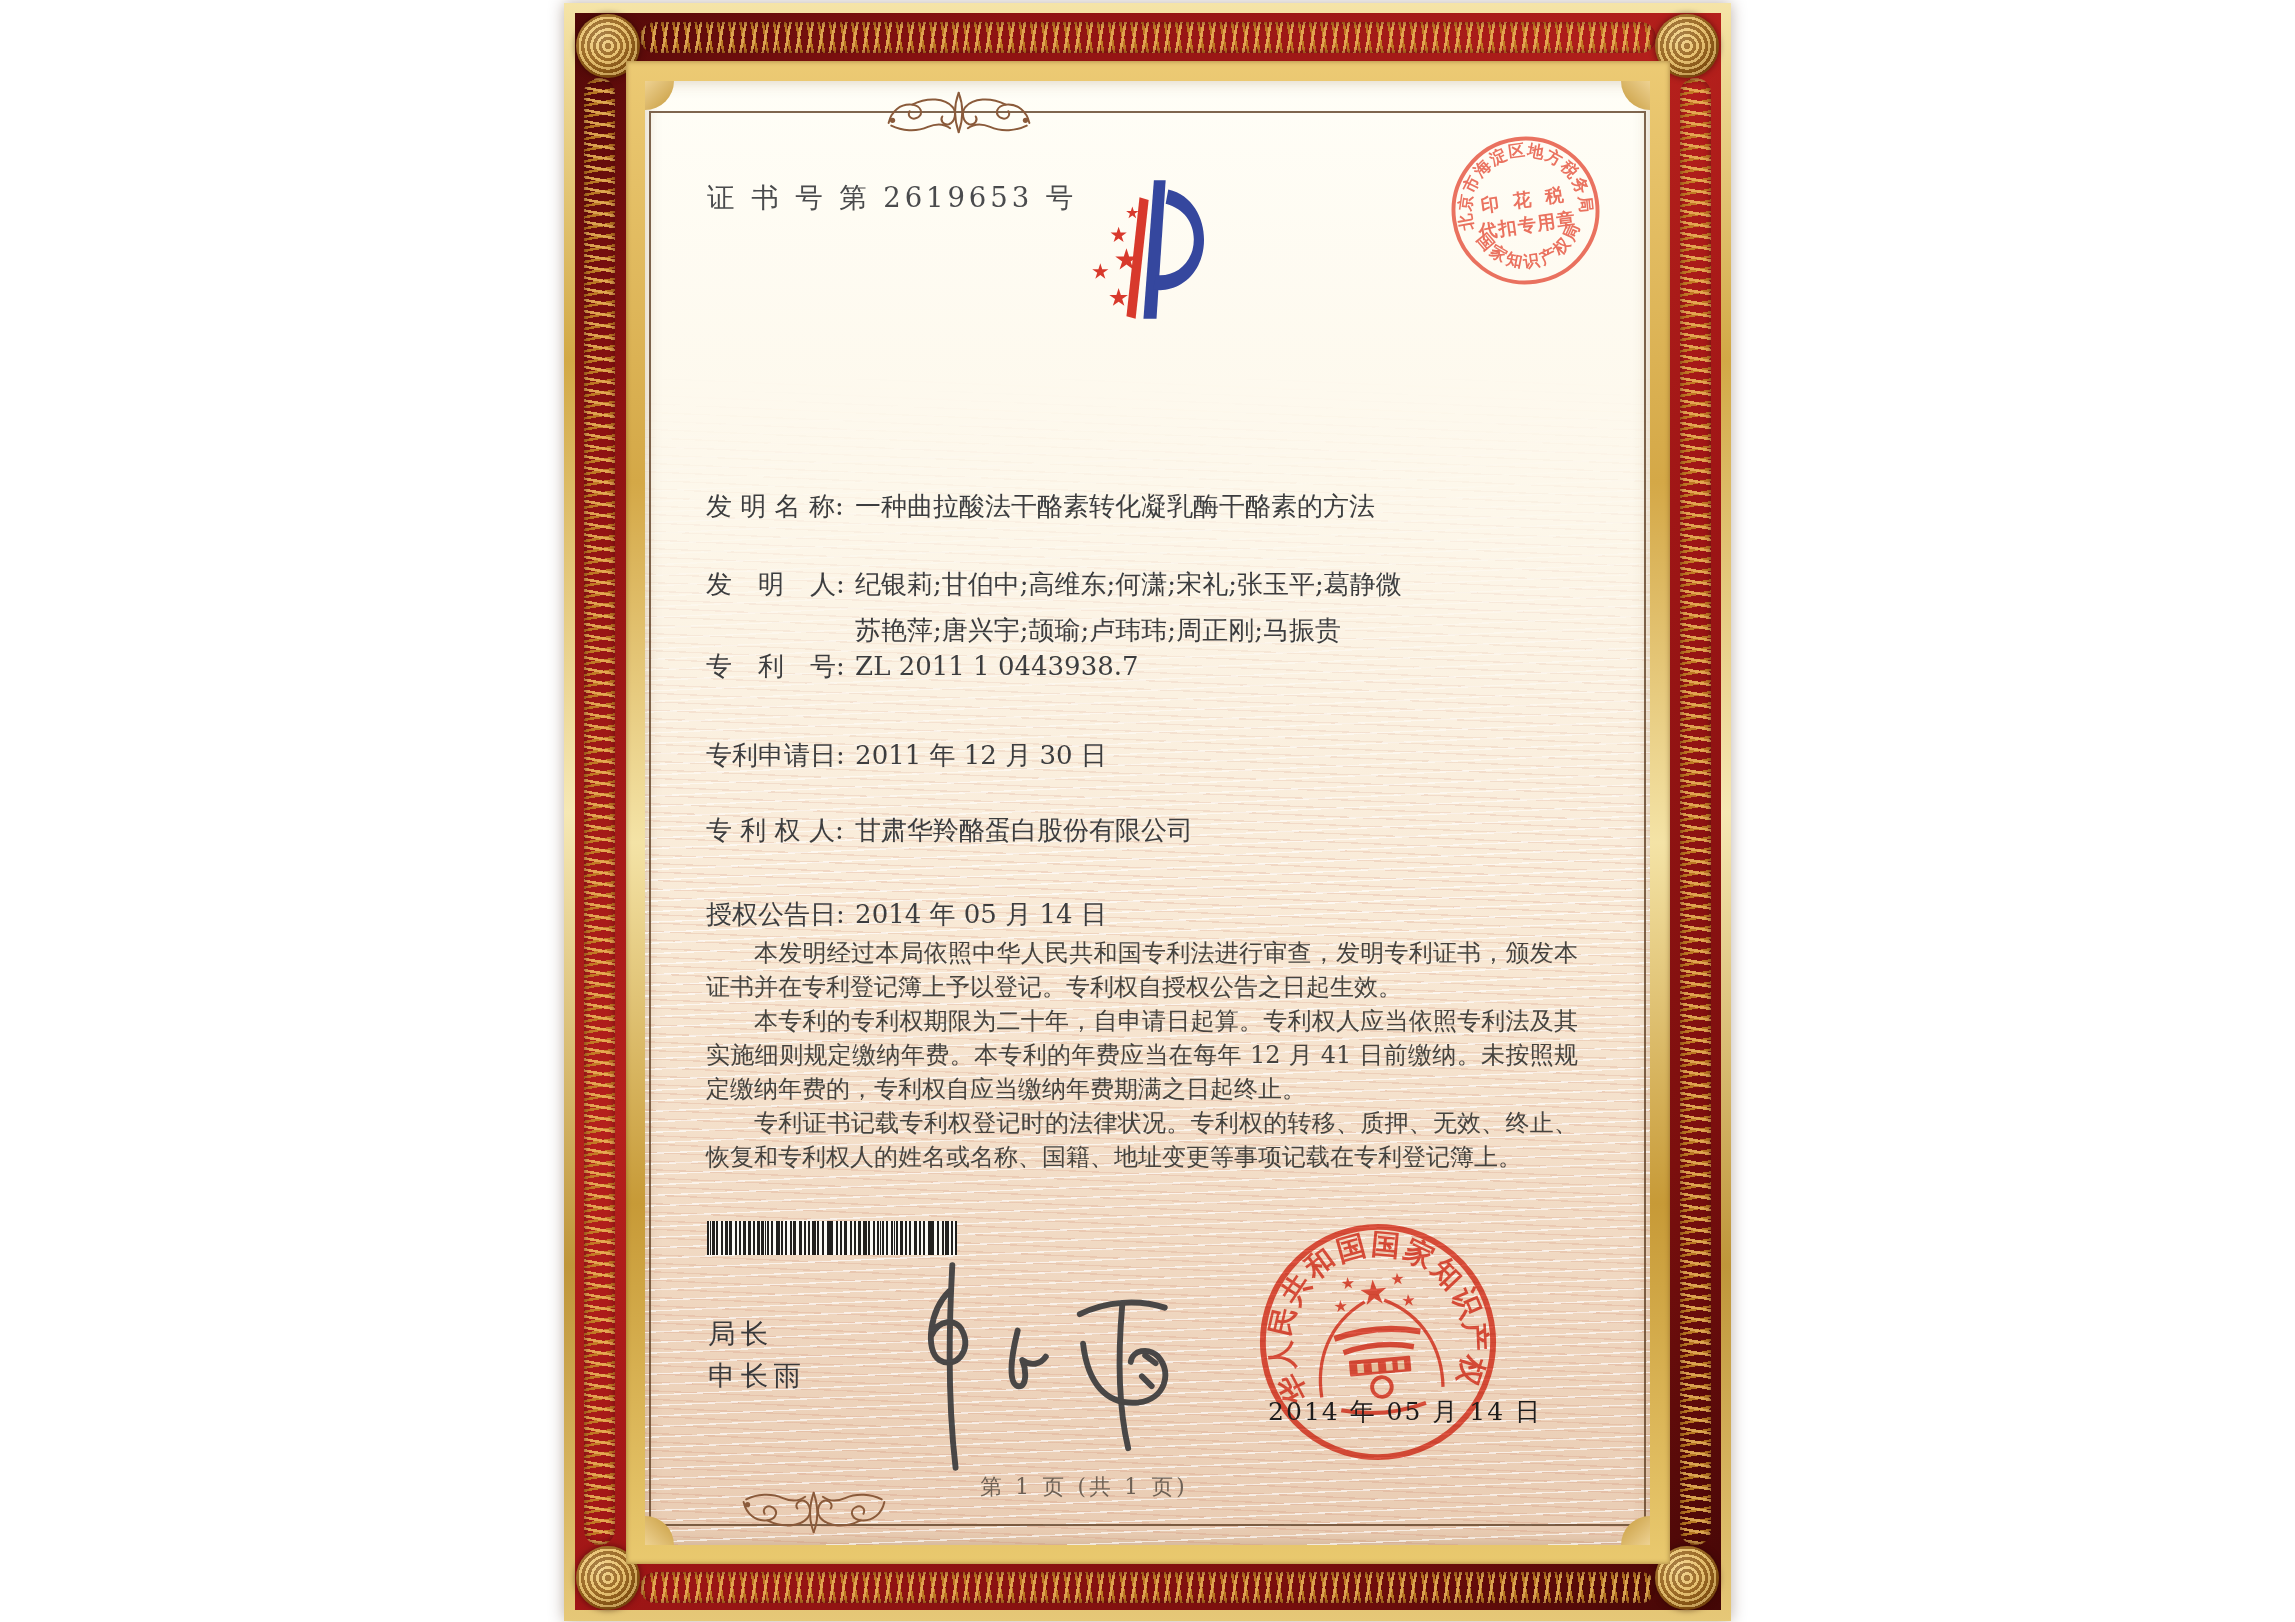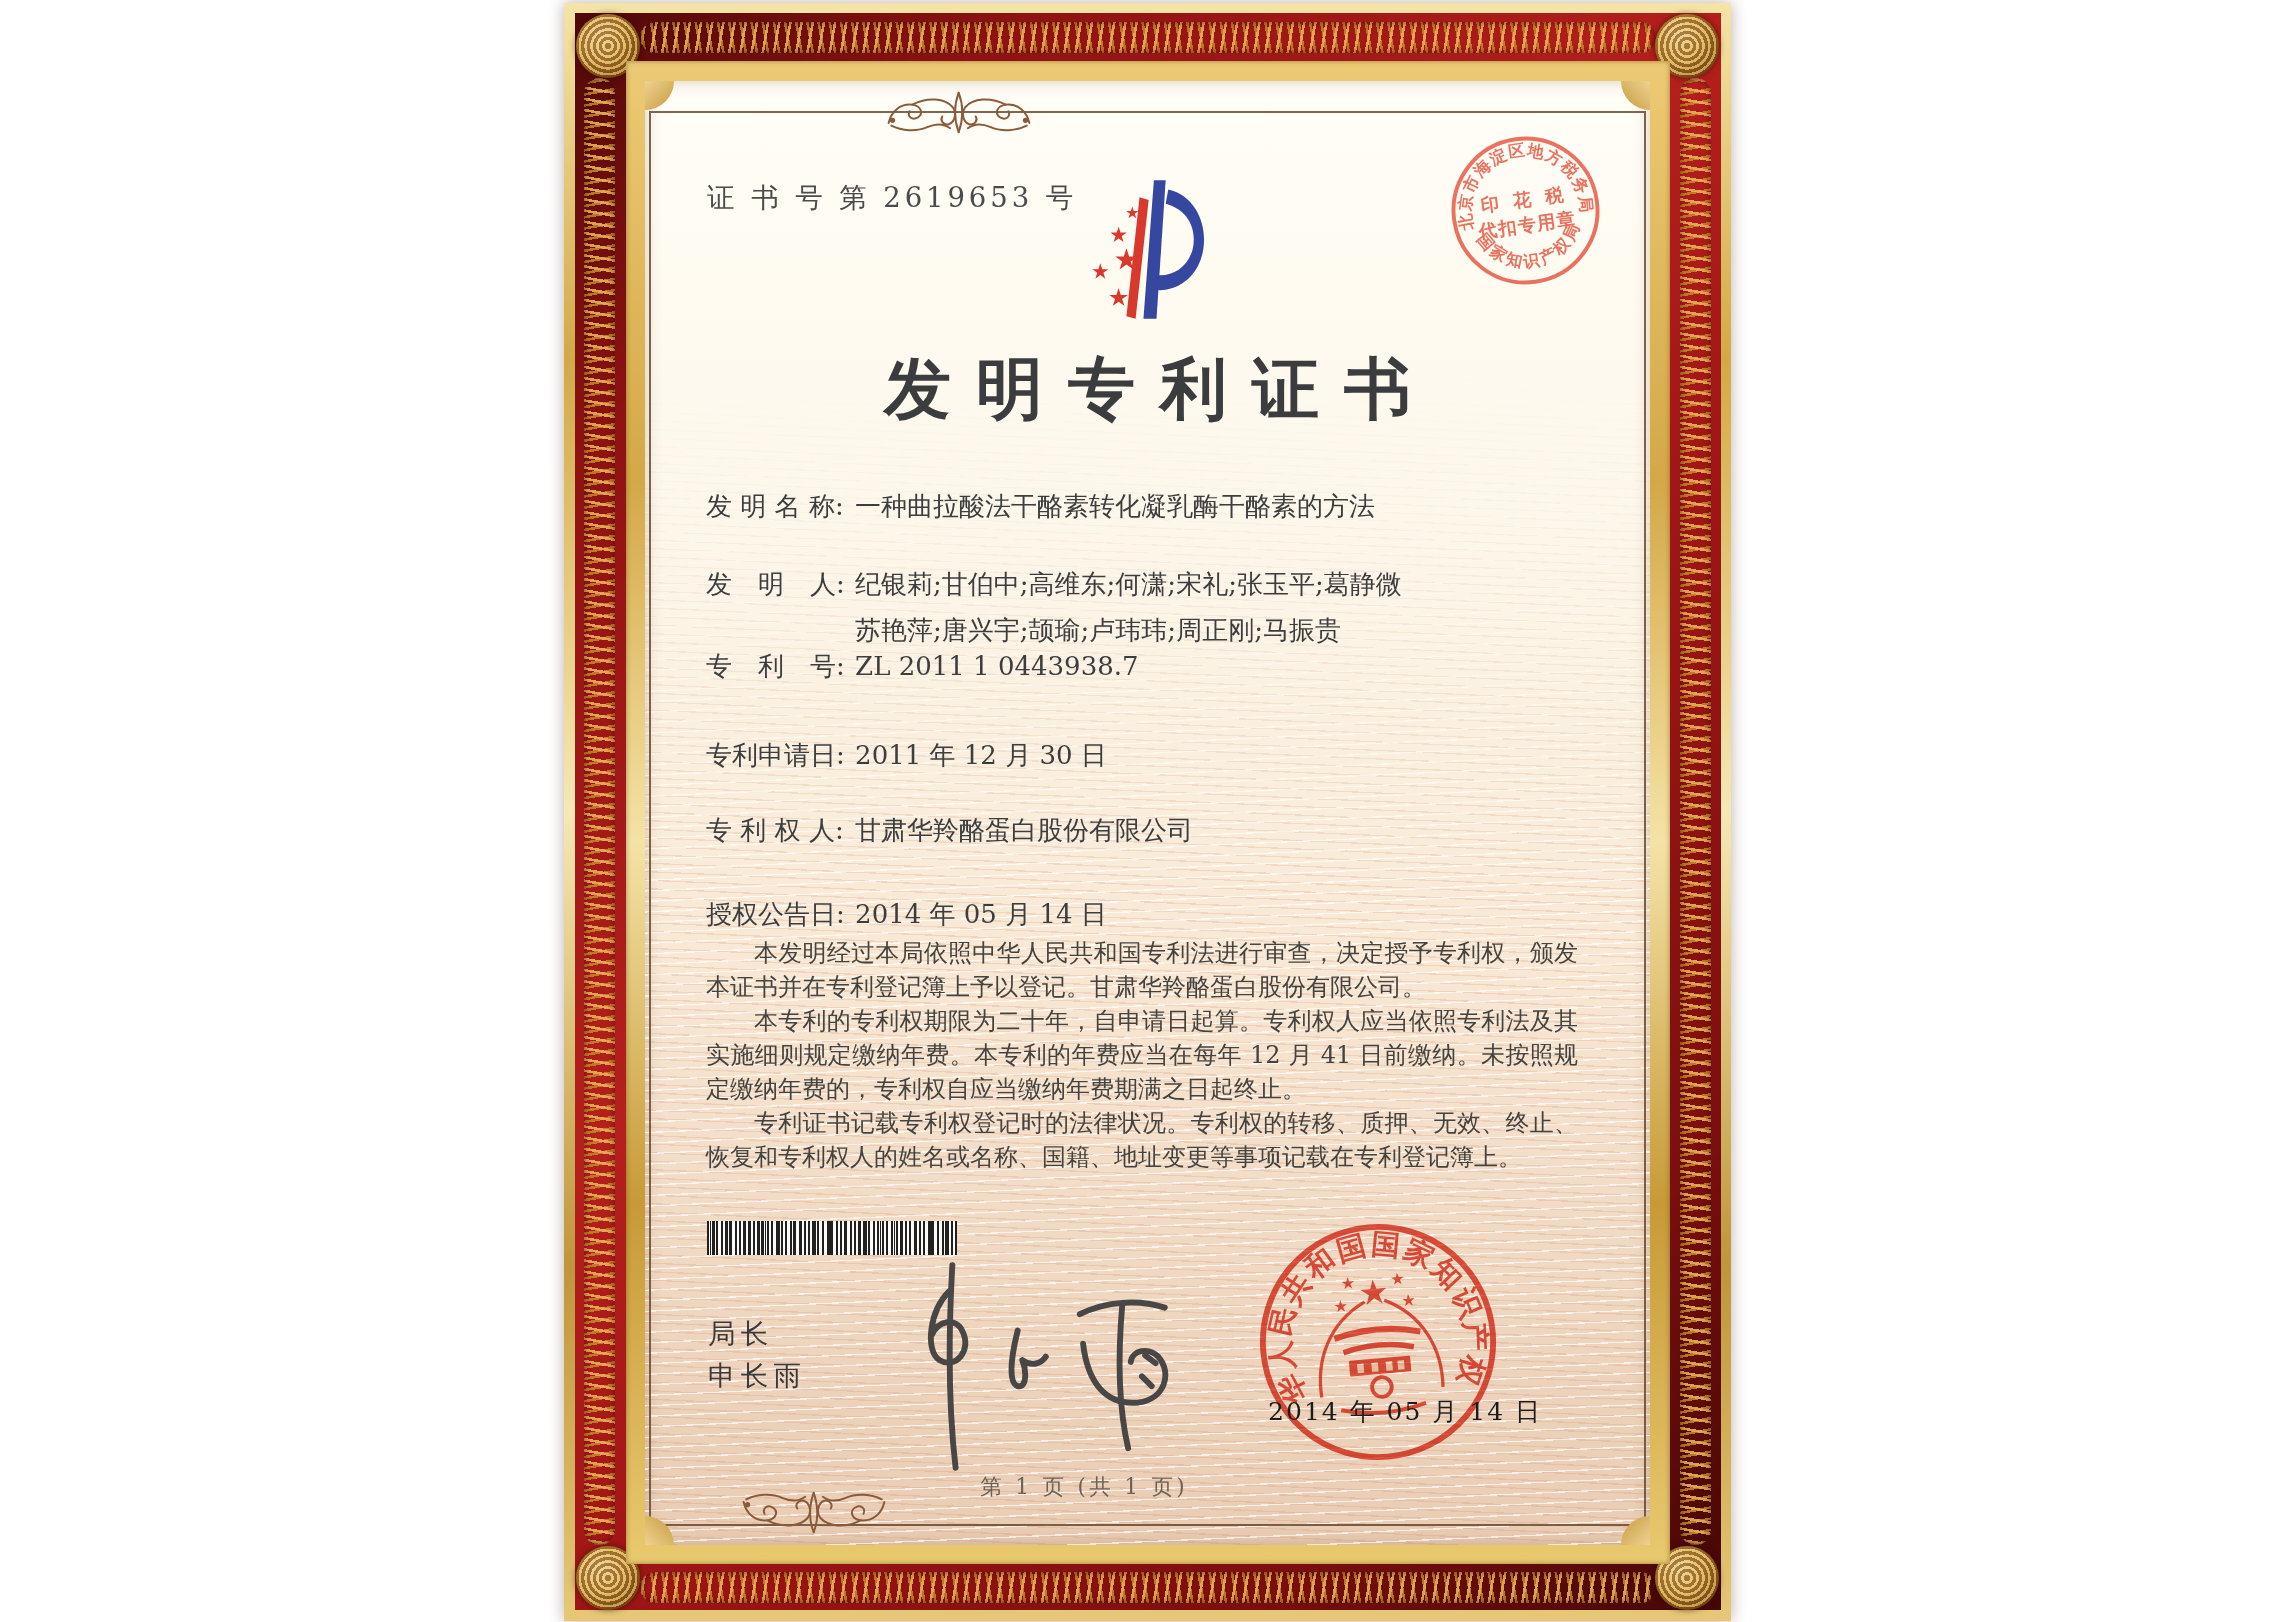--- a/index.html
+++ b/index.html
@@ -146,32 +146,31 @@
             <path d="M150,16 C202,28 216,92 196,132 C181,162 150,174 127,169 L131,147 C157,150 179,135 187,109 C195,77 180,47 146,38 Z" fill="#35479e"></path>
             <g fill="#d8392c">
               <use href="#st" transform="translate(95,52) scale(10)"></use>
               <use href="#st" transform="translate(74,86) scale(13)"></use>
               <use href="#st" transform="translate(86,124) scale(18)"></use>
               <use href="#st" transform="translate(46,142) scale(13)"></use>
               <use href="#st" transform="translate(74,182) scale(15)"></use>
             </g>
           </svg>
 
-          <div class="title">发明专利证书</div>
 
           <div class="row r1"><span class="lab">发　明　人:</span><span class="val">纪银莉;甘伯中;高维东;何潇;宋礼;张玉平;葛静微</span></div>
           <div class="row r0"><span class="lab">发 明 名 称:</span><span class="val">一种曲拉酸法干酪素转化凝乳酶干酪素的方法</span></div>
           <div class="r1b">苏艳萍;唐兴宇;颉瑜;卢玮玮;周正刚;马振贵</div>
           <div class="row r2"><span class="lab">专　利　号:</span><span class="val">ZL 2011 1 0443938.7</span></div>
           <div class="row r3"><span class="lab">专利申请日:</span><span class="val">2011 年 12 月 30 日</span></div>
           <div class="row r4"><span class="lab">专 利 权 人:</span><span class="val">甘肃华羚酪蛋白股份有限公司</span></div>
           <div class="row r5"><span class="lab">授权公告日:</span><span class="val">2014 年 05 月 14 日</span></div>
 
           <div class="paras">
-            <p>本发明经过本局依照中华人民共和国专利法进行审查，决定授予专利权，颁发本证书并在专利登记簿上予以登记。甘肃华羚酪蛋白股份有限公司。</p>
+            <p>本发明经过本局依照中华人民共和国专利法进行审查，发明专利证书，颁发本证书并在专利登记簿上予以登记。专利权自授权公告之日起生效。</p>
             <p>本专利的专利权期限为二十年，自申请日起算。专利权人应当依照专利法及其实施细则规定缴纳年费。本专利的年费应当在每年 12 月 41 日前缴纳。未按照规定缴纳年费的，专利权自应当缴纳年费期满之日起终止。</p>
             <p>专利证书记载专利权登记时的法律状况。专利权的转移、质押、无效、终止、恢复和专利权人的姓名或名称、国籍、地址变更等事项记载在专利登记簿上。</p>
           </div>
 
           <div class="barcode"></div>
 
           <div class="signer signer-title">局长</div>
           <div class="signer signer-name">申长雨</div>
 
           <svg class="signature" width="353" height="229" viewBox="0 0 540 350">

